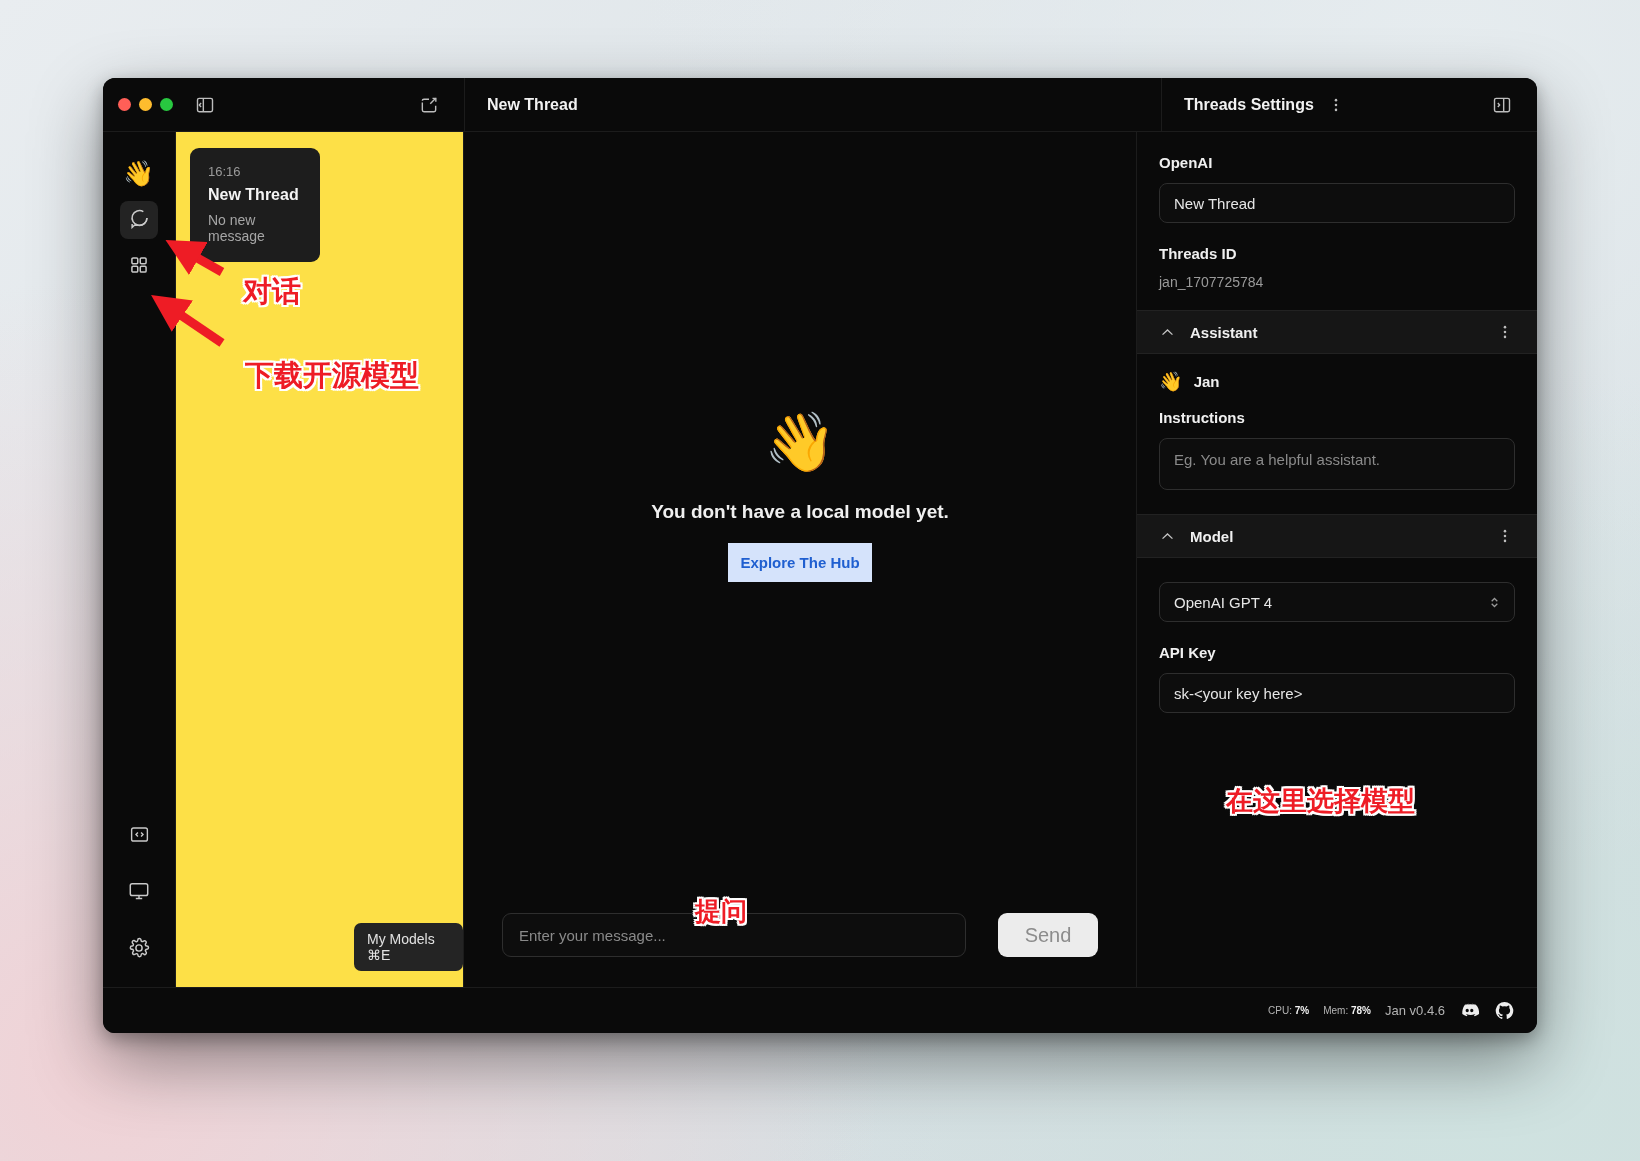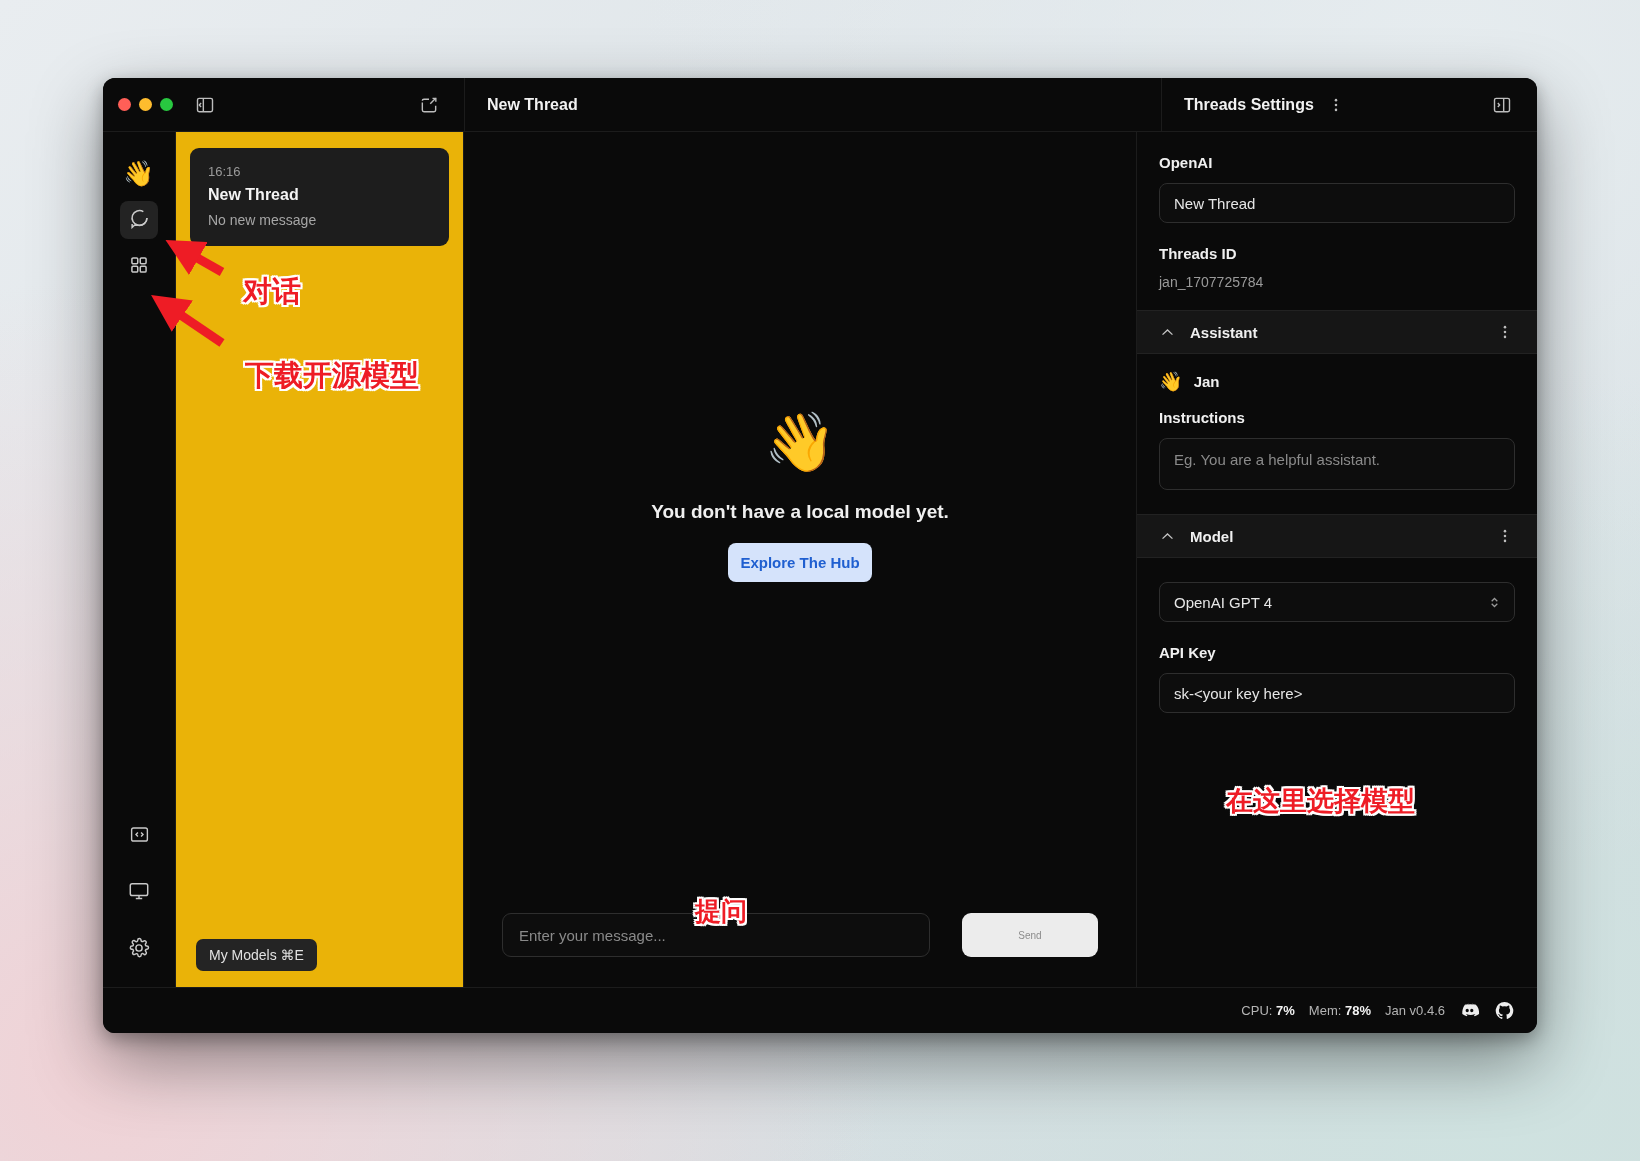--- a/index.html
+++ b/index.html
@@ -93,23 +93,23 @@
     width: 38px; height: 38px; border-radius: 8px;
     display: flex; align-items: center; justify-content: center;
     color: #c9c9c9; cursor: pointer;
   }
   .rail-item.logo { font-size: 25px; line-height: 1; }
   .rail-item.active { background: #232323; }
 
   
   #threads-col {
     width: 288px; min-width: 288px;
-    background: #eab308;
+    background: #fde047;
     border-right: 1px solid #1c1c1c;
-    display: flex; flex-direction: column;
+    display: flex; 
     position: relative;
   }
   #thread-list { padding: 16px 14px 0 14px; }
   .thread-card {
     background: #1d1d1d;
     border-radius: 9px;
     padding: 16px 18px 18px 18px;
   }
   .thread-time { font-size: 13px; color: #9b9b9b; margin-bottom: 7px; }
   .thread-name { font-size: 16px; font-weight: bold; color: #f4f4f4; margin-bottom: 8px; }
@@ -144,21 +144,21 @@
     align-items: center; justify-content: center;
     padding-bottom: 50px;
   }
   .empty-emoji { font-size: 58px; line-height: 1; margin-bottom: 30px; }
   .empty-text { font-size: 19px; font-weight: bold; color: #f0f0f0; margin-bottom: 20px; }
   .explore-btn {
     background: #d5e3fb;
     color: #1f5fd0;
     font-size: 15px; font-weight: bold;
     padding: 11px 12px;
-    border-radius: 8px;
+    border-radius: 0;
     border: none;
     cursor: pointer;
     font-family: "Liberation Sans", sans-serif;
   }
   #composer {
     padding: 0 38px 30px 38px;
     display: flex; align-items: center; gap: 32px;
   }
   .msg-input {
     flex: 1;
@@ -167,25 +167,25 @@
     border: 1px solid #2e2e2e;
     border-radius: 9px;
     color: #e6e6e6;
     font-size: 15px;
     padding: 0 16px;
     font-family: "Liberation Sans", sans-serif;
     outline: none;
   }
   .msg-input::placeholder { color: #8a8a8a; }
   .send-btn {
-    width: 136px; height: 44px;
+    width: 100px; height: 44px;
     background: #ececec;
     color: #8c8c8c;
     border: none; border-radius: 9px;
-    font-size: 10px;
+    font-size: 20px;
     cursor: pointer;
     font-family: "Liberation Sans", sans-serif;
   }
 
   
   #settings-col {
     width: 400px; min-width: 400px;
     background: #0a0a0a;
     display: flex; flex-direction: column;
   }
@@ -255,21 +255,21 @@
   
   #statusbar {
     height: 46px; min-height: 46px;
     background: #0a0a0a;
     border-top: 1px solid #1c1c1c;
     display: flex; align-items: center;
     padding: 0 22px 0 20px;
   }
   .sb-left { flex: 1; }
   .sb-right { display: flex; align-items: center; gap: 14px; }
-  .sb-stat { font-size: 13px; color: #b5b5b5; }
+  .sb-stat { font-size: 10px; color: #b5b5b5; }
   .sb-stat b { color: #f2f2f2; }
   .sb-ver { font-size: 13px; color: #b5b5b5; text-align: right; }
   .sb-icon { color: #ededed; display: flex; cursor: pointer; }
 
   
   #annotations { position: absolute; inset: 0; pointer-events: none; }
   .anno-text {
     position: absolute;
     color: #ee1c25;
     font-weight: bold;

